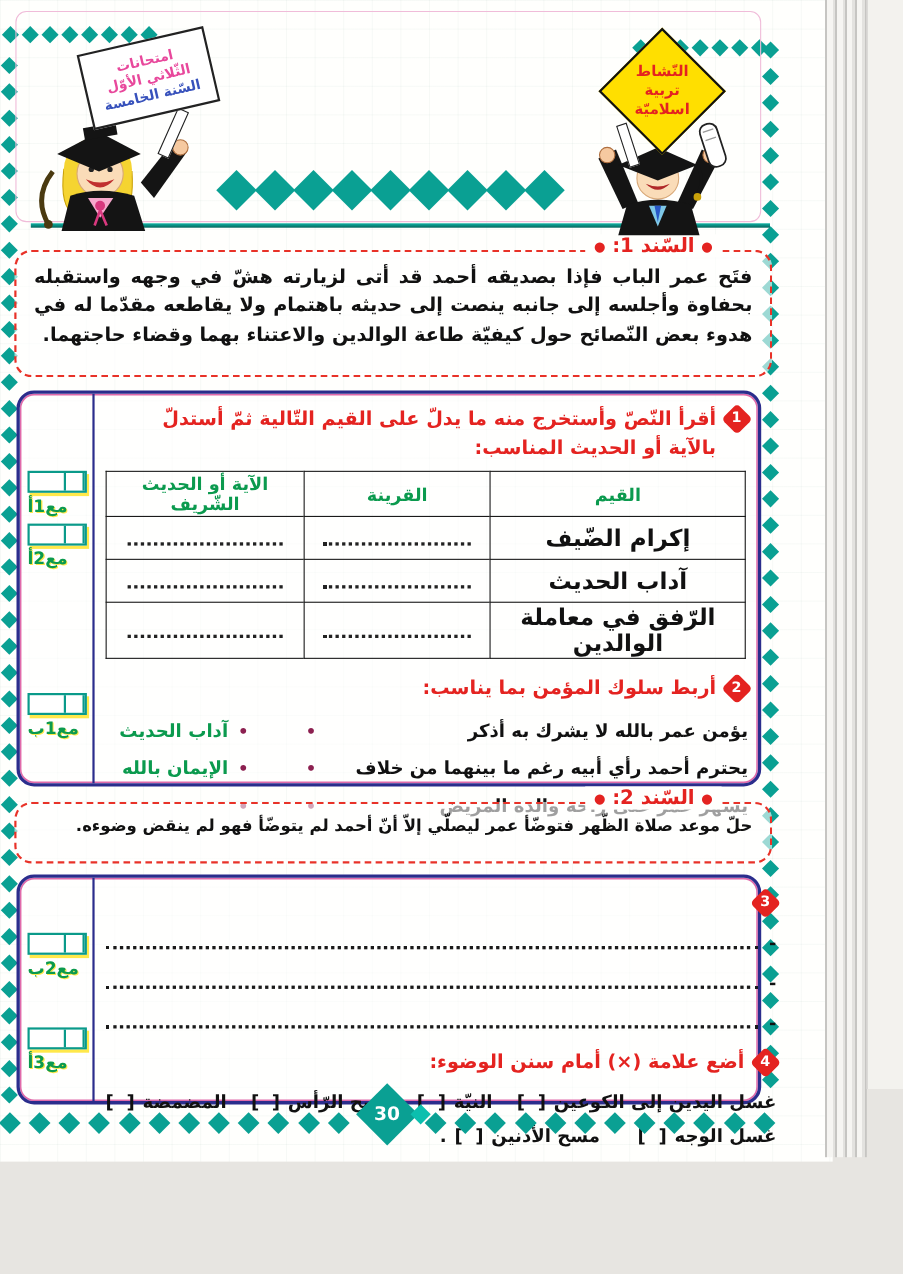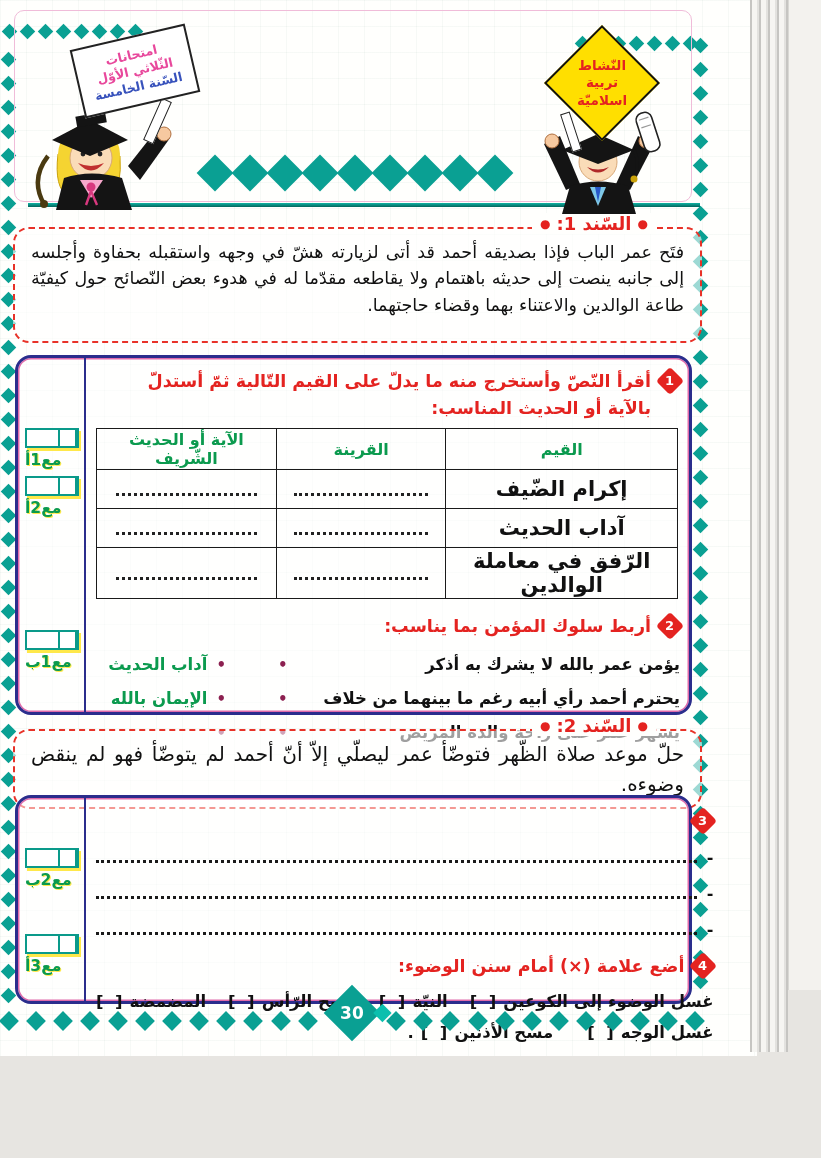--- a/index.html
+++ b/index.html
@@ -62,21 +62,21 @@
     position:absolute;inset:0;transform:rotate(-45deg);display:flex;flex-direction:column;align-items:center;justify-content:center;
     color:#e42320;font-weight:bold;font-size:13.5px;line-height:1.3;direction:rtl;
   }
   .boy-stick{position:absolute;left:566px;top:112px;width:8px;height:38px;background:#fff;border:1.5px solid #222;transform:rotate(-18deg);z-index:2}
   .boy-svg{position:absolute;left:512px;top:96px;z-index:1}
   
   .support{
     position:absolute;left:13px;width:689px;border:2.8px dashed #e83228;border-radius:16px;
     direction:rtl;padding:10px 16px 8px;box-sizing:border-box;background:rgba(255,255,255,.6);
   }
-  .support .txt{color:#111;font-weight:normal;font-size:17.5px;line-height:1.5;text-align:justify}
+  .support .txt{color:#111;font-weight:bold;font-size:17.5px;line-height:1.5;text-align:justify}
   .snd-label{
     position:absolute;top:-16px;right:44px;background:#fffffd;padding:0 8px;color:#e42320;
     font-weight:bold;font-size:18px;display:flex;align-items:center;gap:6px;direction:rtl;
   }
   .snd-dot{color:#e42320;font-size:12px}
   
   .qbox{
     position:absolute;left:15px;width:677px;border:3px solid #2b2d8c;border-radius:16px;
     box-shadow:inset 0 0 0 1.5px #e06aaa;box-sizing:border-box;display:flex;direction:ltr;background:rgba(255,255,255,.5);
   }
@@ -399,21 +399,21 @@
       </div>
     </div>
   </div>
 
   <div class="support" style="top:729px;min-height:56px;padding-top:8px">
     <div class="snd-label">
       <span class="snd-dot">●</span>
       <span>السّند 2:</span>
       <span class="snd-dot">●</span>
     </div>
-    <div class="txt" style="font-size:20px">حلّ موعد صلاة الظّهر فتوضّأ عمر ليصلّي إلاّ أنّ أحمد لم يتوضّأ فهو لم ينقض وضوءه.</div>
+    <div class="txt" style="font-size:15px">حلّ موعد صلاة الظّهر فتوضّأ عمر ليصلّي إلاّ أنّ أحمد لم يتوضّأ فهو لم ينقض وضوءه.</div>
   </div>
 
   <div class="qbox" style="top:795px;height:209px">
     <div class="eval-col">
       <div class="eval" style="top:50px">
         <div class="cells">
             <span></span>
             <span></span>
             <span></span>
           </div>
@@ -448,21 +448,21 @@
         </div>
 
       <div class="qhead" style="margin-top:14px">
         <span class="qnum">
             <b>4</b>
           </span>
         <span>أضع علامة (×) أمام سنن الوضوء:</span>
       </div>
       <div class="chkrow">
         <span class="chk">
-            <span>غسل الوضوء إلى الكوعين</span>
+            <span>غسل اليدين إلى الكوعين</span>
             <span class="bracket">[  ]</span>
           </span>
         <span class="chk">
             <span>النيّة</span>
             <span class="bracket">[  ]</span>
           </span>
         <span class="chk">
             <span>مسح الرّأس</span>
             <span class="bracket">[  ]</span>
           </span>

